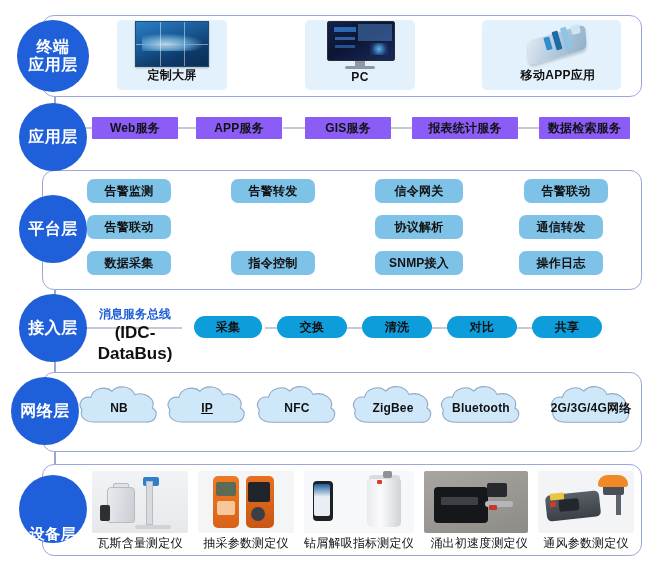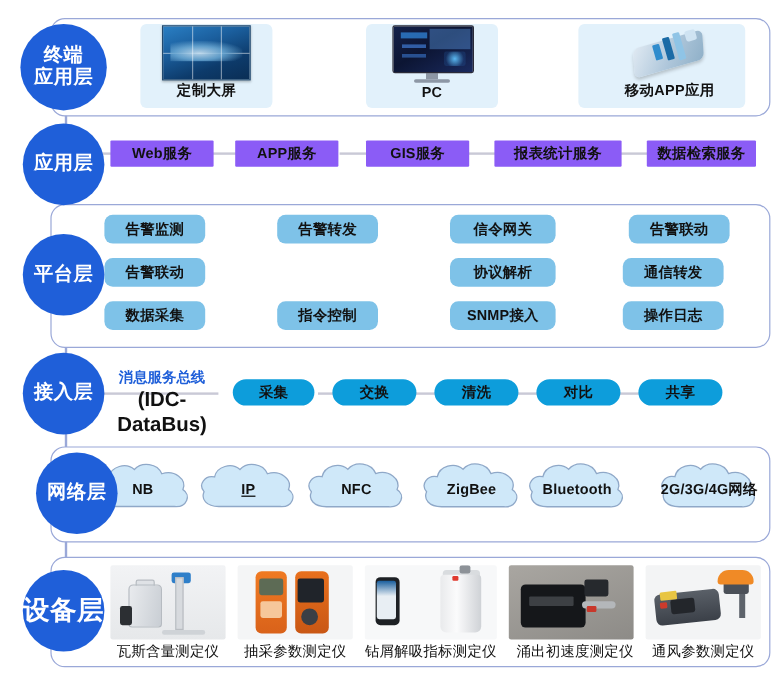--- a/index.html
+++ b/index.html
@@ -445,21 +445,21 @@
   </div>
   <div class="pill access" style="left:447px; top:316px; width:70px;">
     <span>对比</span>
   </div>
   <div class="pill access" style="left:532px; top:316px; width:70px;">
     <span>共享</span>
   </div>
 
   <div class="container-box" style="left:42px; top:372px; width:598px; height:78px;"></div>
 
-  <div class="badge" style="left:30px; top:377px; width:68px; height:68px; font-size:16px;">
+  <div class="badge" style="left:11px; top:377px; width:68px; height:68px; font-size:16px;">
     <span>网络层</span>
   </div>
 
   <div class="cloud" style="left:75px; top:383px; width:88px; height:50px;">
     <svg width="88" height="50" viewBox="0 0 100 56">
       <path d="M22 44 C10 44 5 37 8 30 C2 23 9 14 18 16 C20 6 34 2 42 9 C49 1 64 3 68 13 C80 9 92 18 88 28 C96 33 92 45 80 44 Z" fill="#cfe8f9" stroke="#8fa8c8" stroke-width="1.2"></path>
     </svg>
     <span class="cloud-text">NB</span>
   </div>
 
@@ -493,21 +493,21 @@
 
   <div class="cloud" style="left:536px; top:383px; width:110px; height:50px;">
     <svg width="110" height="50" viewBox="0 0 100 56">
       <path d="M22 44 C10 44 5 37 8 30 C2 23 9 14 18 16 C20 6 34 2 42 9 C49 1 64 3 68 13 C80 9 92 18 88 28 C96 33 92 45 80 44 Z" fill="#cfe8f9" stroke="#8fa8c8" stroke-width="1.2"></path>
     </svg>
     <span class="cloud-text">2G/3G/4G网络</span>
   </div>
 
   <div class="container-box" style="left:42px; top:464px; width:598px; height:90px;"></div>
 
-  <div class="badge" style="left:19px; top:475px; width:68px; height:68px; font-size:22px;">
+  <div class="badge" style="left:19px; top:475px; width:68px; height:68px; font-size:15px;justify-content:flex-end;">
     <span>设备层</span>
   </div>
 
   <div class="dev-card" style="left:92px; top:471px; width:96px;">
     <div class="dev-art d1">
       <div class="cap"></div>
         <div class="stand"></div>
         <div class="plate"></div>
       <div class="vtop"></div>
         <div class="vessel"></div>

